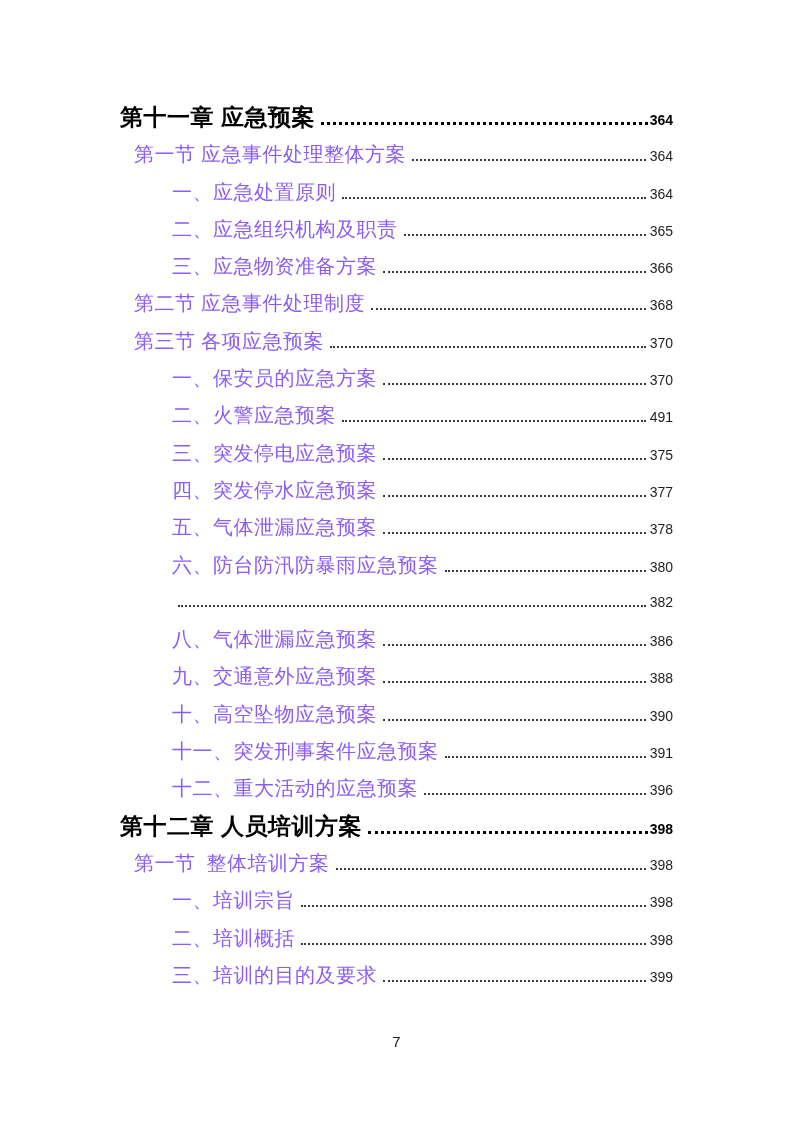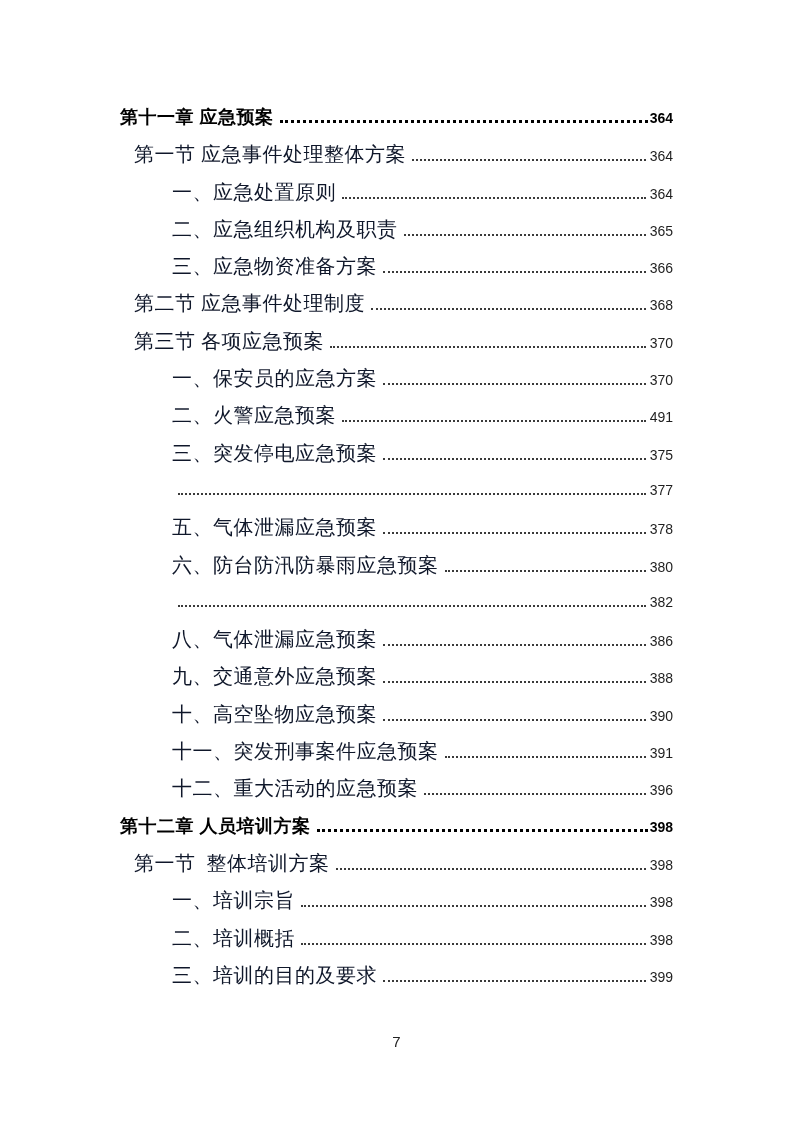--- a/index.html
+++ b/index.html
@@ -25,40 +25,40 @@
   .toc-row {
     display: flex;
     align-items: baseline;
     height: 37.3px;
     line-height: 37.3px;
     white-space: pre;
     cursor: default;
   }
   .toc-label {
     font-size: 20px;
-    color: #0f172a;
+    color: #8b5cf6;
     letter-spacing: 0.5px;
   }
   .toc-leader {
     flex: 1;
     height: 0;
     border-bottom: 2px dotted #3a3a3a;
     margin: 0 4px 0 6px;
     min-width: 12px;
   }
   .toc-page {
     font-family: "Liberation Sans", sans-serif;
     font-size: 14px;
     color: #1f1f1f;
   }
   
   .level-chapter .toc-label {
     font-family: "Liberation Sans", sans-serif;
     font-weight: bold;
-    font-size: 18px;
+    font-size: 23px;
     color: #000000;
   }
   .level-chapter .toc-leader {
     border-bottom: 3px dotted #000000;
     margin-right: 2px;
   }
   .level-chapter .toc-page {
     font-weight: bold;
     color: #000000;
   }
@@ -86,21 +86,21 @@
       <div class="toc-row level-chapter"><span class="toc-label">第十一章 应急预案</span><span class="toc-leader"></span><span class="toc-page">364</span></div>
       <div class="toc-row level-section"><span class="toc-label">第一节 应急事件处理整体方案</span><span class="toc-leader"></span><span class="toc-page">364</span></div>
       <div class="toc-row level-item"><span class="toc-label">一、应急处置原则</span><span class="toc-leader"></span><span class="toc-page">364</span></div>
       <div class="toc-row level-item"><span class="toc-label">二、应急组织机构及职责</span><span class="toc-leader"></span><span class="toc-page">365</span></div>
       <div class="toc-row level-item"><span class="toc-label">三、应急物资准备方案</span><span class="toc-leader"></span><span class="toc-page">366</span></div>
       <div class="toc-row level-section"><span class="toc-label">第二节 应急事件处理制度</span><span class="toc-leader"></span><span class="toc-page">368</span></div>
       <div class="toc-row level-section"><span class="toc-label">第三节 各项应急预案</span><span class="toc-leader"></span><span class="toc-page">370</span></div>
       <div class="toc-row level-item"><span class="toc-label">一、保安员的应急方案</span><span class="toc-leader"></span><span class="toc-page">370</span></div>
       <div class="toc-row level-item"><span class="toc-label">二、火警应急预案</span><span class="toc-leader"></span><span class="toc-page">491</span></div>
       <div class="toc-row level-item"><span class="toc-label">三、突发停电应急预案</span><span class="toc-leader"></span><span class="toc-page">375</span></div>
-      <div class="toc-row level-item"><span class="toc-leader"></span><span class="toc-page">377</span></div>
+      <div class="toc-row level-item"><span class="toc-label">四、突发停水应急预案</span><span class="toc-leader"></span><span class="toc-page">377</span></div>
       <div class="toc-row level-item"><span class="toc-label">五、气体泄漏应急预案</span><span class="toc-leader"></span><span class="toc-page">378</span></div>
       <div class="toc-row level-item"><span class="toc-label">六、防台防汛防暴雨应急预案</span><span class="toc-leader"></span><span class="toc-page">380</span></div>
       <div class="toc-row level-item"><span class="toc-leader"></span><span class="toc-page">382</span></div>
       <div class="toc-row level-item"><span class="toc-label">八、气体泄漏应急预案</span><span class="toc-leader"></span><span class="toc-page">386</span></div>
       <div class="toc-row level-item"><span class="toc-label">九、交通意外应急预案</span><span class="toc-leader"></span><span class="toc-page">388</span></div>
       <div class="toc-row level-item"><span class="toc-label">十、高空坠物应急预案</span><span class="toc-leader"></span><span class="toc-page">390</span></div>
       <div class="toc-row level-item"><span class="toc-label">十一、突发刑事案件应急预案</span><span class="toc-leader"></span><span class="toc-page">391</span></div>
       <div class="toc-row level-item"><span class="toc-label">十二、重大活动的应急预案</span><span class="toc-leader"></span><span class="toc-page">396</span></div>
       <div class="toc-row level-chapter"><span class="toc-label">第十二章 人员培训方案</span><span class="toc-leader"></span><span class="toc-page">398</span></div>
       <div class="toc-row level-section"><span class="toc-label">第一节  整体培训方案</span><span class="toc-leader"></span><span class="toc-page">398</span></div>

